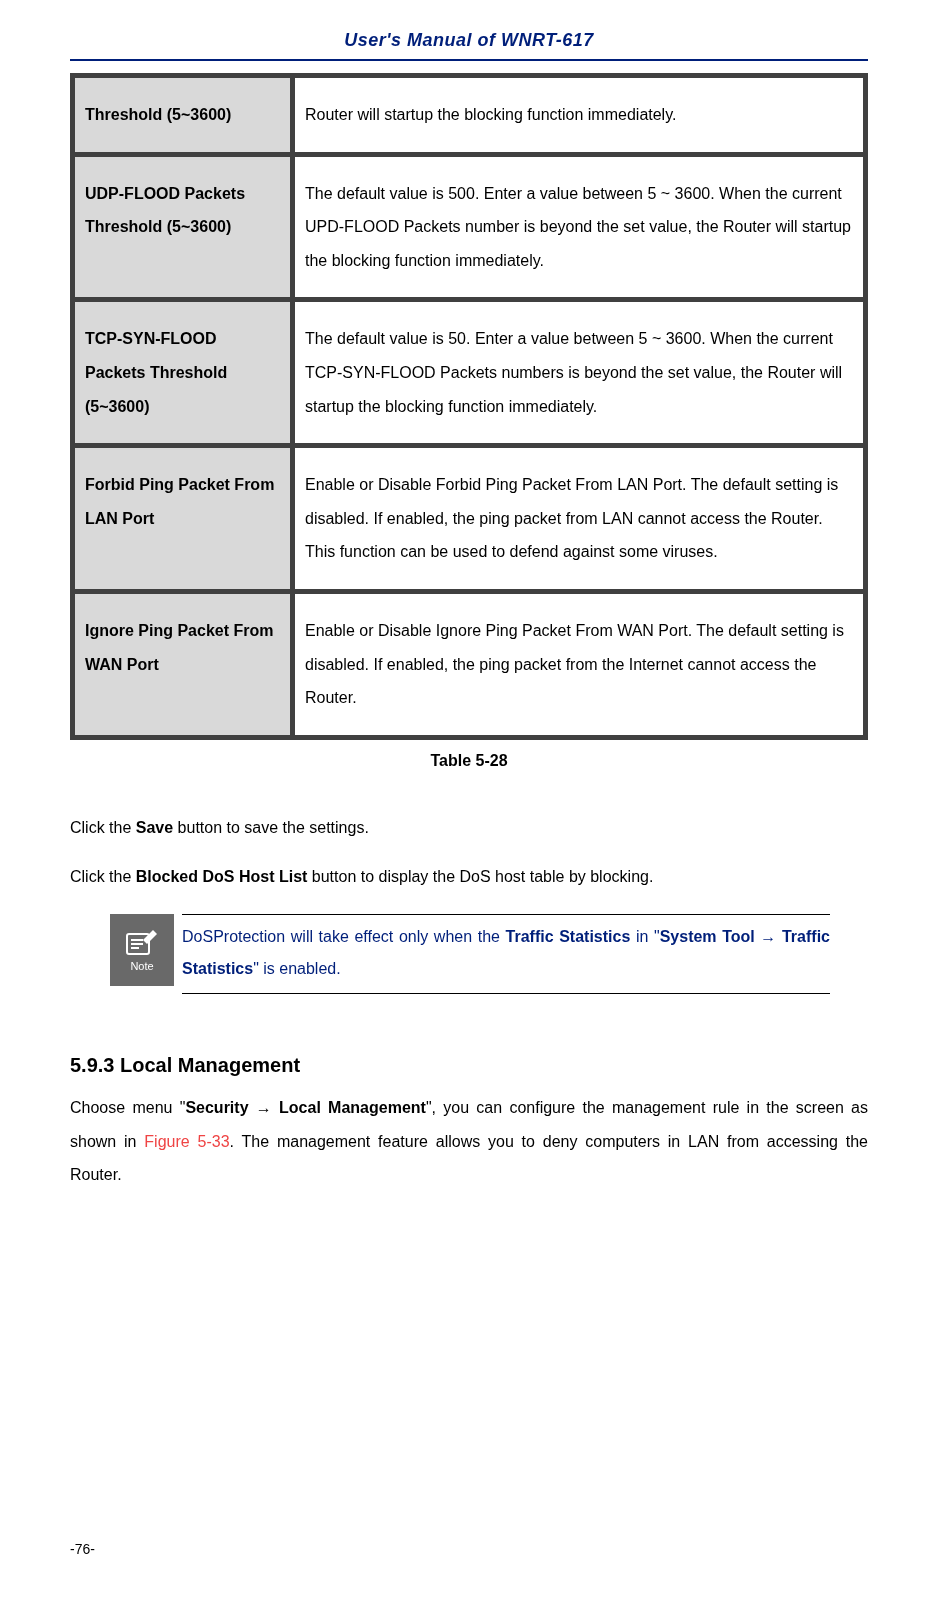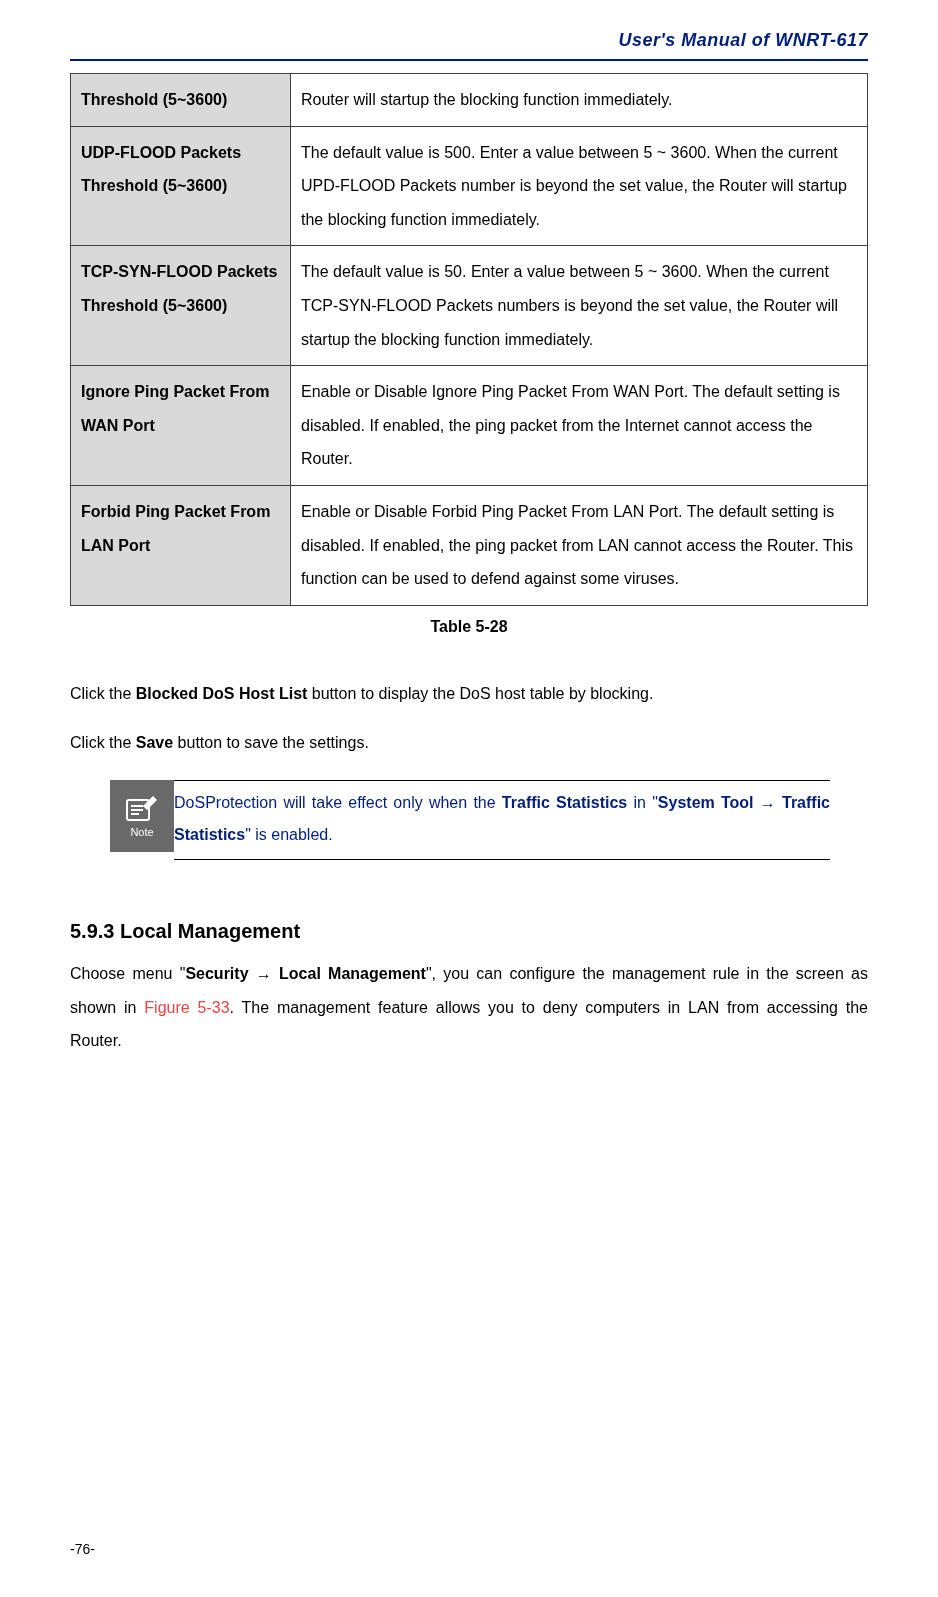--- a/index.html
+++ b/index.html
@@ -11,41 +11,41 @@
       margin: 0 auto;
       padding: 0;
     }
     .page {
       padding: 30px 70px 40px 70px;
       min-height: 1597px;
       display: flex;
       flex-direction: column;
     }
     .header-title {
-      text-align: right;
+      text-align: center;
       font-style: italic;
       font-weight: bold;
       color: #001f7a;
       font-size: 18px;
       margin-bottom: 8px;
       letter-spacing: 0.5px;
     }
     .hr-line {
       border: none;
       border-top: 2px solid #001f7a;
       margin-bottom: 12px;
     }
     table.main-table {
       width: 100%;
       border-collapse: collapse;
       font-size: 16px;
     }
     table.main-table td {
-      border: 1px solid #404040;
-      padding: 9px 10px;
+      border: 5px solid #404040;
+      padding: 20px 10px;
       vertical-align: top;
       line-height: 2.1;
     }
     table.main-table td.label-cell {
       width: 220px;
       background: #d9d9d9;
       font-weight: bold;
     }
     .table-caption {
       text-align: center;
@@ -78,21 +78,21 @@
       font-size: 11px;
       gap: 2px;
     }
     .note-icon svg { display: block; }
     .note-icon-label {
       font-size: 11px;
       color: #fff;
     }
     .note-text-wrap {
       flex: 1;
-      padding-left: 0;
+      padding-left: 8px;
     }
     .note-hr {
       border: none;
       border-top: 1px solid #000;
       margin: 0 0 6px 0;
     }
     .note-hr-bottom {
       border: none;
       border-top: 1px solid #000;
       margin: 8px 0 0 0;
@@ -136,38 +136,38 @@
       </tr>
       <tr>
         <td class="label-cell">UDP-FLOOD Packets Threshold (5~3600)</td>
         <td>The default value is 500. Enter a value between 5 ~ 3600. When the current UPD-FLOOD Packets number is beyond the set value, the Router will startup the blocking function immediately.</td>
       </tr>
       <tr>
         <td class="label-cell">TCP-SYN-FLOOD Packets Threshold (5~3600)</td>
         <td>The default value is 50. Enter a value between 5 ~ 3600. When the current TCP-SYN-FLOOD Packets numbers is beyond the set value, the Router will startup the blocking function immediately.</td>
       </tr>
       <tr>
+        <td class="label-cell">Forbid Ping Packet From LAN Port</td>
+        <td>Enable or Disable Forbid Ping Packet From LAN Port. The default setting is disabled. If enabled, the ping packet from LAN cannot access the Router. This function can be used to defend against some viruses.</td>
+      </tr>
+      <tr>
         <td class="label-cell">Ignore Ping Packet From WAN Port</td>
         <td>Enable or Disable Ignore Ping Packet From WAN Port. The default setting is disabled. If enabled, the ping packet from the Internet cannot access the Router.</td>
-      </tr>
-      <tr>
-        <td class="label-cell">Forbid Ping Packet From LAN Port</td>
-        <td>Enable or Disable Forbid Ping Packet From LAN Port. The default setting is disabled. If enabled, the ping packet from LAN cannot access the Router. This function can be used to defend against some viruses.</td>
       </tr>
     </tbody>
   </table>
 
   <div class="table-caption">Table 5-28</div>
 
   <p class="body-line">
-    <span>Click the </span><span class="strong">Blocked DoS Host List</span><span> button to display the DoS host table by blocking.</span>
+    <span>Click the </span><span class="strong">Save</span><span> button to save the settings.</span>
   </p>
 
   <p class="body-line">
-    <span>Click the </span><span class="strong">Save</span><span> button to save the settings.</span>
+    <span>Click the </span><span class="strong">Blocked DoS Host List</span><span> button to display the DoS host table by blocking.</span>
   </p>
 
   <div class="note-block">
     <div class="note-icon">
       <svg width="34" height="30" viewBox="0 0 34 30">
         <rect x="2" y="6" width="22" height="20" rx="2" fill="none" stroke="#fff" stroke-width="2"></rect>
         <line x1="6" y1="12" x2="18" y2="12" stroke="#fff" stroke-width="2"></line>
         <line x1="6" y1="16" x2="18" y2="16" stroke="#fff" stroke-width="2"></line>
         <line x1="6" y1="20" x2="14" y2="20" stroke="#fff" stroke-width="2"></line>
         <path d="M28 2 L32 6 L22 16 L18 12 Z" fill="#fff"></path>

